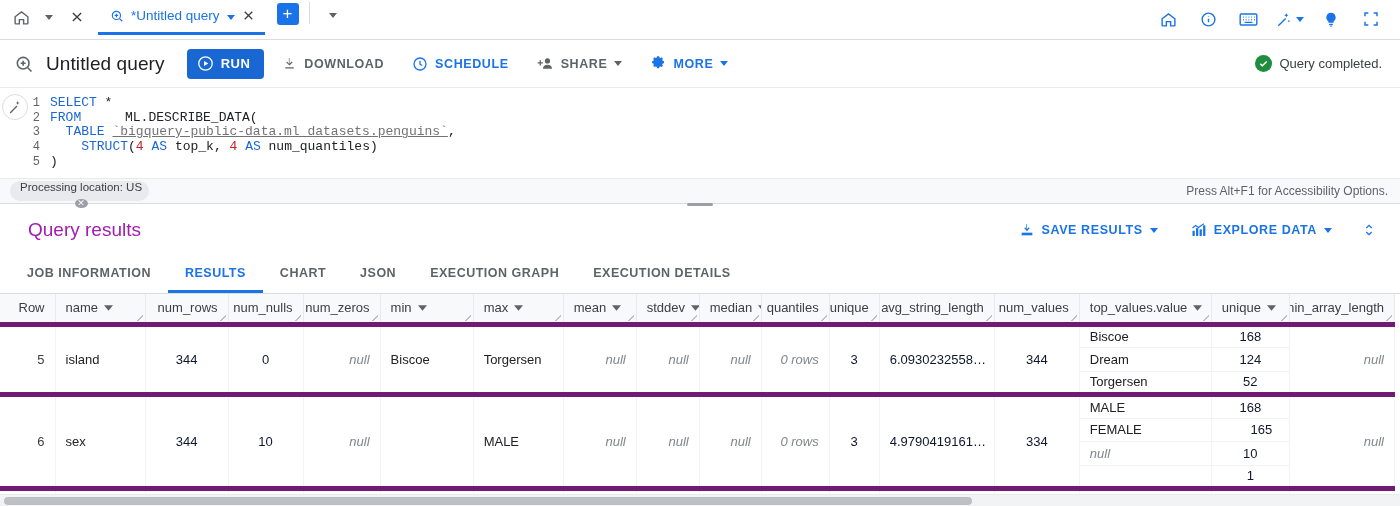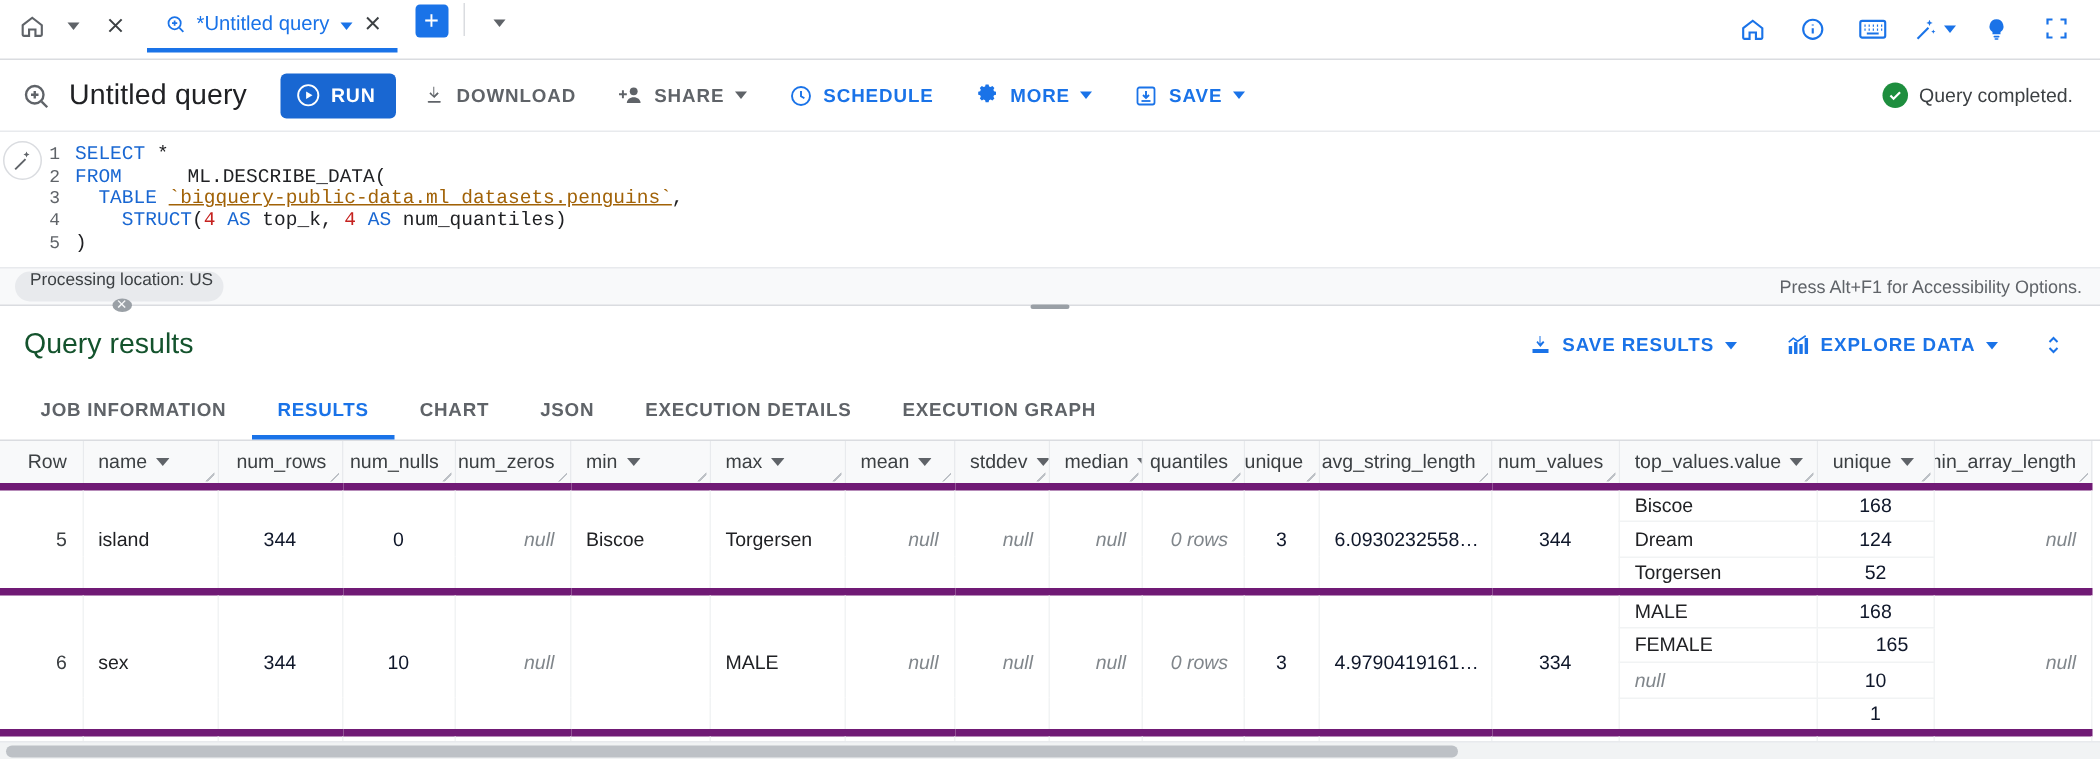--- a/index.html
+++ b/index.html
@@ -76,21 +76,21 @@
   }
   .code {
     font-family: "Liberation Mono", "DejaVu Sans Mono", monospace;
     font-size: 13px; line-height: 14.7px; padding-top: 8px;
   }
   .cline { display: flex; height: 14.7px; }
   .lnum { width: 40px; text-align: right; color: #5f6368; padding-right: 10px; flex: 0 0 50px; font-size: 12px; }
   .ctext { white-space: pre; }
   .k { color: #1967d2; }
   .fn { color: #202124; padding-left: 36px; }
-  .tbl { color: #a16207; text-decoration: underline; margin-top: 41px; }
+  .tbl { color: #737373; text-decoration: underline; margin-top: 41px; }
   .num { color: #c5221f; }
   .pn { color: #202124; }
 
   
   .procbar {
     height: 26px; background: #f8f9fa; border-top: 1px solid #e8eaed; border-bottom: 1px solid #dadce0;
     display: flex; align-items: center; padding: 0 10px; flex: 0 0 26px; position: relative;
   }
   .chip {
     display: flex; align-items: center; gap: 6px;
@@ -102,21 +102,21 @@
     display: flex; align-items: center; justify-content: center; font-size: 9px; cursor: pointer; line-height: 1;
   }
   .a11y { margin-left: auto; font-size: 12px; color: #5f6368; padding-right: 2px; }
   .drag-handle {
     position: absolute; left: 50%; transform: translateX(-50%); bottom: -3px;
     width: 26px; height: 3px; border-radius: 2px; background: #9aa0a6; cursor: row-resize;
   }
 
   
   .res-head { height: 52px; display: flex; align-items: center; padding: 0 18px 0 16px; flex: 0 0 52px; background:#fff; }
-  .res-title { font-size: 19px; color: #14532d; }
+  .res-title { font-size: 19px; color: #a21caf; margin-left: 12px; }
   .res-actions { margin-left: auto; display: flex; align-items: center; gap: 4px; }
 
   
   .restabs { height: 38px; display: flex; align-items: stretch; border-bottom: 1px solid #dadce0; padding-left: 10px; flex: 0 0 38px; background:#fff; }
   .rtab {
     display: flex; align-items: center; padding: 0 17px; font-size: 12.5px;
     font-weight: 600; letter-spacing: .5px; color: #5f6368; cursor: pointer;
     border-bottom: 3px solid transparent; white-space: nowrap;
   }
   .rtab.active { color: #1a73e8; border-bottom-color: #1a73e8; }
@@ -268,63 +268,52 @@
     <div class="tb-item tb-grey">
       <span>
         <svg width="15" height="15" viewBox="0 0 24 24" fill="#5f6368">
             <path d="M12 3v9.2l3.4-3.4 1.4 1.4L12 15 6.8 10.2l1.4-1.4L11 12.2V3z"></path>
             <rect x="5" y="18" width="14" height="2" rx="1"></rect>
           </svg>
       </span>
       <span>DOWNLOAD</span>
     </div>
 
+    <div class="tb-item tb-blue">
+      <span>
+        <svg width="16" height="16" viewBox="0 0 24 24" fill="none" stroke="#1a73e8" stroke-width="1.9">
+            <circle cx="12" cy="12" r="9"></circle>
+            <path d="M12 7v5.3l3.4 2"></path>
+          </svg>
+      </span>
+      <span>SCHEDULE</span>
+    </div>
+
     <div class="tb-item tb-grey">
       <span>
         <svg width="17" height="15" viewBox="0 0 26 22" fill="#5f6368">
             <circle cx="16" cy="7" r="4"></circle>
             <path d="M9 19c0-3.6 3.2-6 7-6s7 2.4 7 6z"></path>
             <path d="M4 6v3H1v2h3v3h2v-3h3V9H6V6z"></path>
           </svg>
       </span>
       <span>SHARE</span>
       <span class="caret"></span>
     </div>
 
     <div class="tb-item tb-blue">
       <span>
-        <svg width="16" height="16" viewBox="0 0 24 24" fill="none" stroke="#1a73e8" stroke-width="1.9">
-            <circle cx="12" cy="12" r="9"></circle>
-            <path d="M12 7v5.3l3.4 2"></path>
-          </svg>
-      </span>
-      <span>SCHEDULE</span>
-    </div>
-
-    <div class="tb-item tb-blue">
-      <span>
         <svg width="16" height="16" viewBox="0 0 24 24" fill="#1a73e8">
             <path d="M12 8.4A3.6 3.6 0 1 0 12 15.6 3.6 3.6 0 0 0 12 8.4zm9-.6l-2-.5-.6-1.5 1-1.8-2-2-1.8 1-1.5-.6-.5-2h-3l-.5 2-1.5.6-1.8-1-2 2 1 1.8-.6 1.5-2 .5v3l2 .5.6 1.5-1 1.8 2 2 1.8-1 1.5.6.5 2h3l.5-2 1.5-.6 1.8 1 2-2-1-1.8.6-1.5 2-.5z"></path>
           </svg>
       </span>
       <span>MORE</span>
       <span class="caret caret-blue"></span>
     </div>
 
-    <div class="tb-item tb-blue">
-      <span>
-        <svg width="16" height="16" viewBox="0 0 24 24" fill="none" stroke="#1a73e8" stroke-width="1.8">
-            <rect x="3.5" y="3.5" width="17" height="17" rx="2"></rect>
-            <path d="M12 7v6.6M9 11l3 3 3-3" stroke-width="1.9"></path>
-            <path d="M7.5 17h9"></path>
-          </svg>
-      </span>
-      <span>SAVE</span>
-      <span class="caret caret-blue"></span>
-    </div>
 
     <div class="tb-status">
       <span class="check-circle">
         <svg width="11" height="11" viewBox="0 0 24 24" fill="none" stroke="#fff" stroke-width="3.2">
             <path d="M5 12.5l4.5 4.5L19 7.5"></path>
           </svg>
       </span>
       <span>Query completed.</span>
     </div>
   </div>
@@ -401,22 +390,22 @@
           </svg>
       </div>
     </div>
   </div>
 
   <div class="restabs" id="result-tabs">
       <div class="rtab">JOB INFORMATION</div>
       <div class="rtab active">RESULTS</div>
       <div class="rtab">CHART</div>
       <div class="rtab">JSON</div>
+      <div class="rtab">EXECUTION GRAPH</div>
       <div class="rtab">EXECUTION DETAILS</div>
-      <div class="rtab">EXECUTION GRAPH</div>
     </div>
 
   <div class="table-scroll">
     <table class="grid" id="grid">
       <thead>
           <tr id="grid-head">
             <th class="num-h" style="width: 55px;">
               <div class="th-inner right">
                 <span>Row</span>
               </div>

